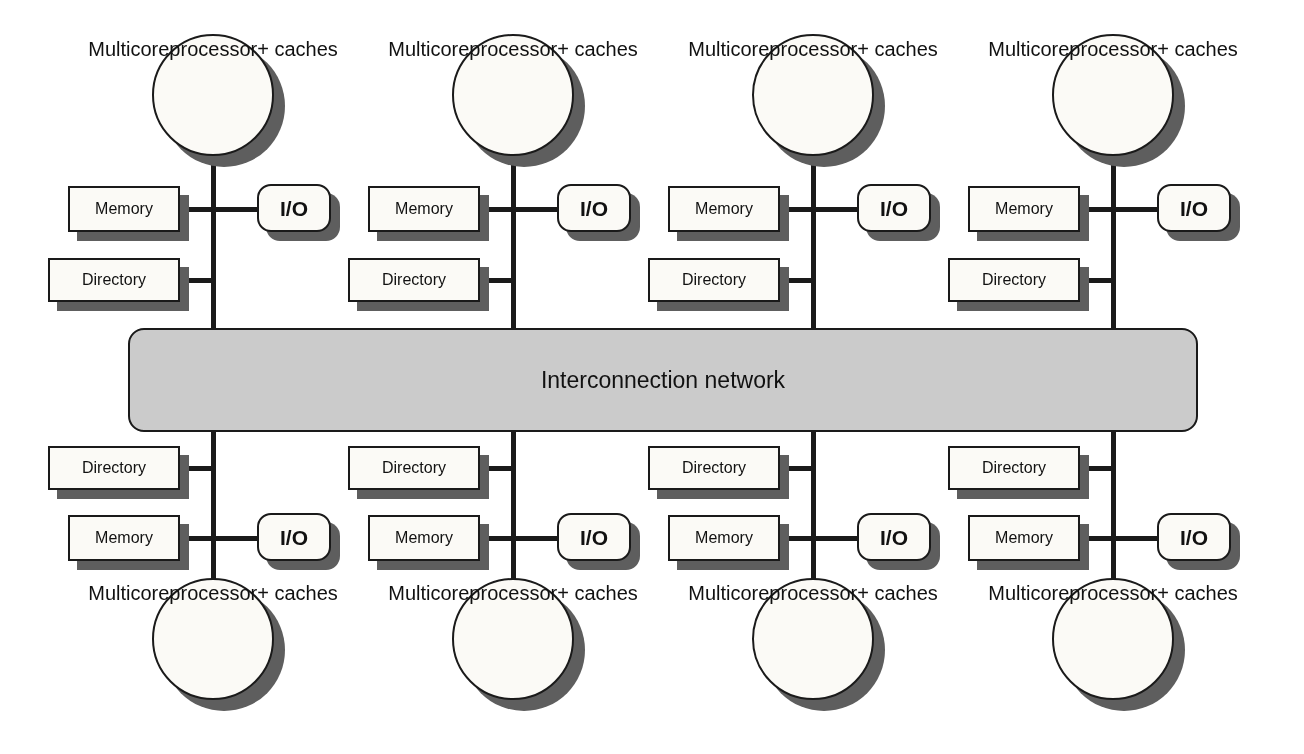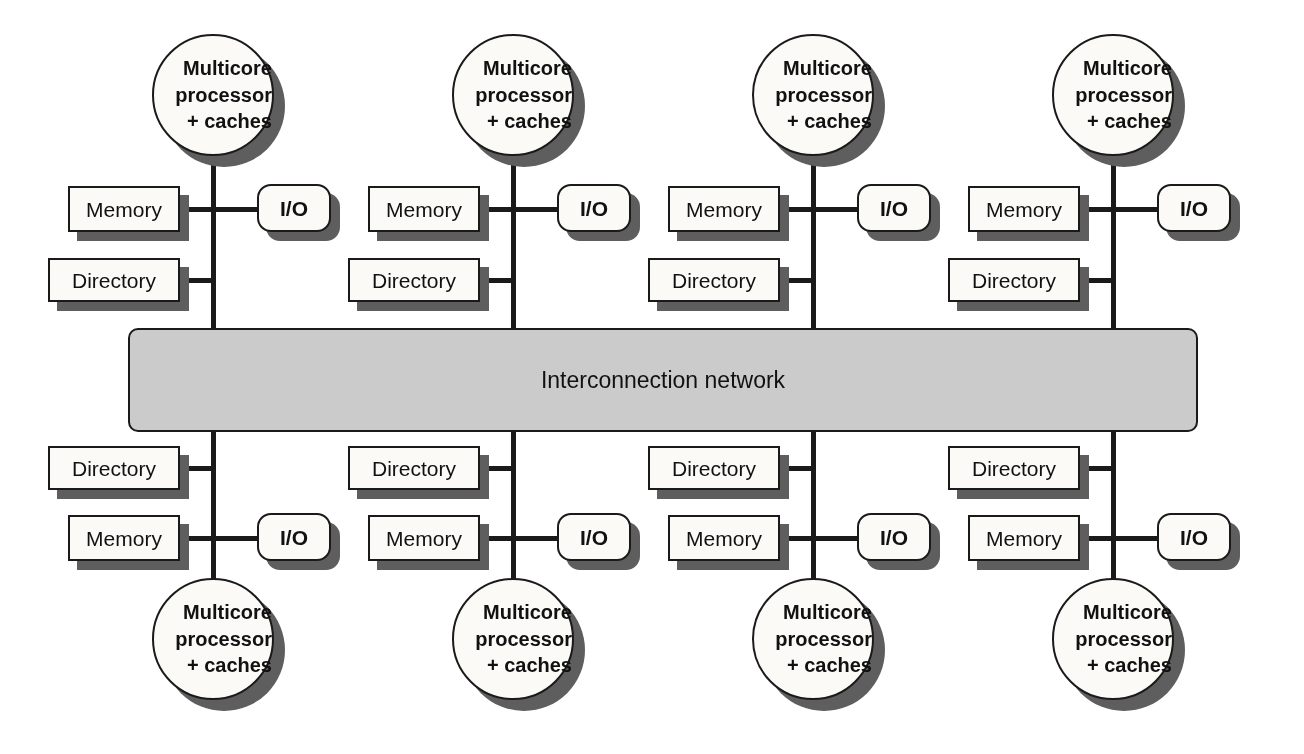--- a/index.html
+++ b/index.html
@@ -36,21 +36,21 @@
   .boxwrap .face{
     position:absolute;
     left:0;top:0;
     width:100%;height:100%;
     background:#fbfaf6;
     border:2.5px solid #1a1a1a;
     box-sizing:border-box;
     display:flex;align-items:center;justify-content:center;
   }
   .boxwrap .face span{
-    font-size:21px;
+    font-size:16px;
     color:#111111;
     line-height:1;
     white-space:nowrap;
   }
 
   
   .iowrap{position:absolute;}
   .iowrap .shadow{
     position:absolute;
     left:9px;top:9px;
@@ -86,36 +86,36 @@
     border-radius:50%;
   }
   .circwrap .face{
     position:absolute;
     left:0;top:0;
     width:100%;height:100%;
     background:#fbfaf6;
     border:2.5px solid #1a1a1a;
     border-radius:50%;
     box-sizing:border-box;
-    display:flex;flex-direction:column;
-    align-items:flex-end;justify-content:center;font-weight:bold;
+    display:flex;
+    align-items:flex-start;justify-content:center;
   }
   .circwrap .face .ln{
     font-size:20px;
     color:#111111;
     line-height:1.32;
     white-space:nowrap;
   }
 
   
   #interconnect{
     position:absolute;
     background:#cbcbcb;
     border:2.5px solid #1a1a1a;
-    border-radius:10px;
+    border-radius:16px;
     box-sizing:border-box;
     display:flex;align-items:center;justify-content:center;
   }
   #interconnect span{
     font-size:23px;
     color:#111111;
     line-height:1;
   }
 </style>
 </head>

